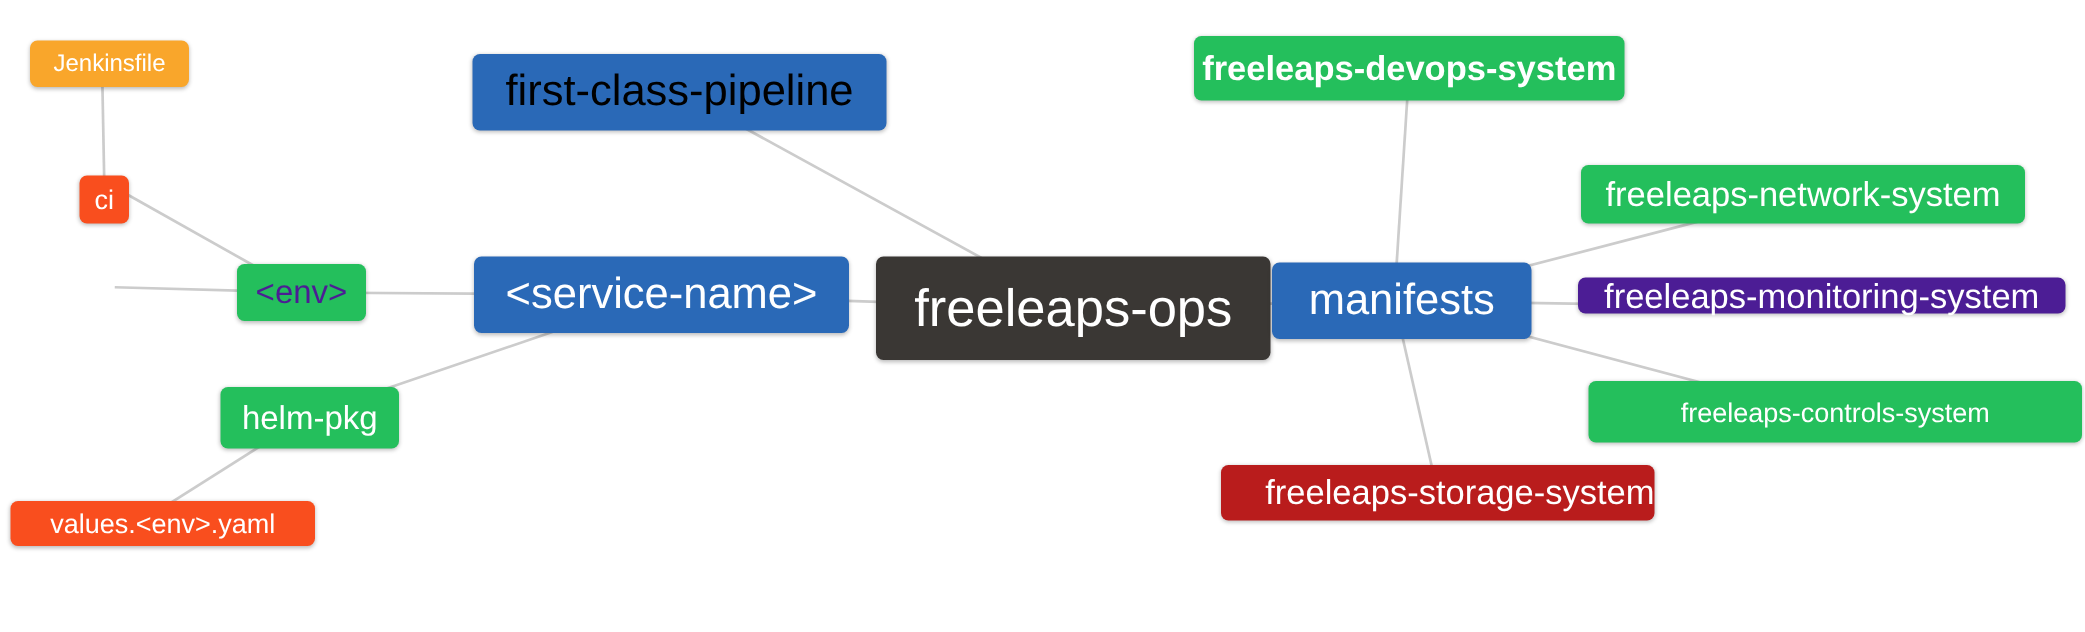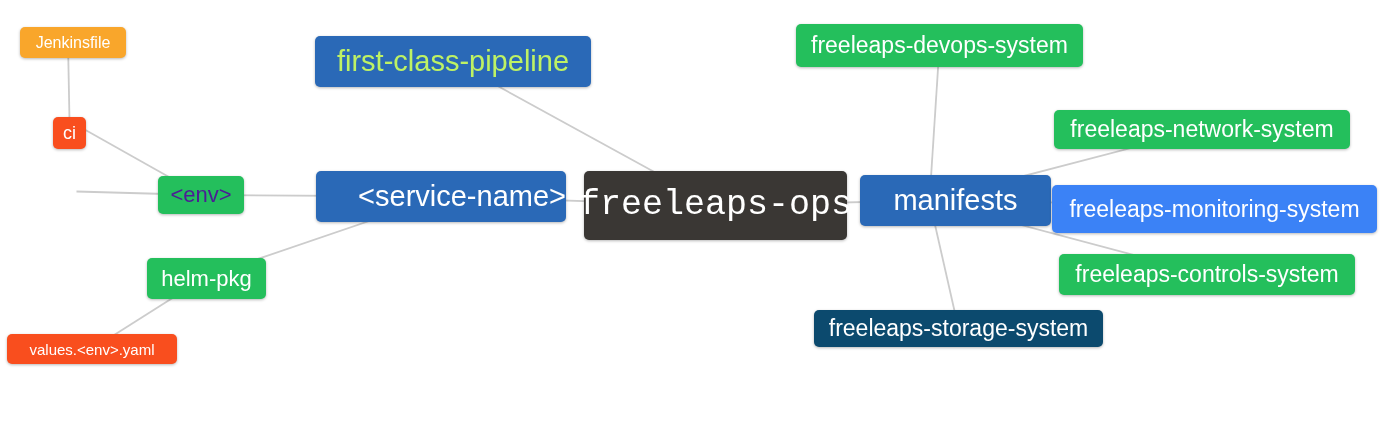--- a/index.html
+++ b/index.html
@@ -62,43 +62,43 @@
     </div>
     <div class="node" style="left: 53px; top: 105px; width: 33px; height: 32px; background: rgb(249, 78, 30); font-size: 18px; color: rgb(255, 255, 255); margin-top: 12px;">
       <span>ci</span>
     </div>
     <div class="node" style="left: 158px; top: 176px; width: 86px; height: 38px; background: rgb(36, 191, 92); font-size: 22px; color: #4c1d95;">
       <span>&lt;env&gt;</span>
     </div>
     <div class="node" style="left: 147px; top: 258px; width: 119px; height: 41px; background: rgb(36, 191, 92); font-size: 22px; color: rgb(255, 255, 255);">
       <span>helm-pkg</span>
     </div>
-    <div class="node" style="left: 7px; top: 334px; width: 170px; height: 30px; background: rgb(249, 78, 30); font-size: 15px; color: rgb(255, 255, 255);">
+    <div class="node" style="left: 7px; top: 334px; width: 203px; height: 30px; background: rgb(249, 78, 30); font-size: 18px; color: rgb(255, 255, 255);">
       <span>values.&lt;env&gt;.yaml</span>
     </div>
-    <div class="node" style="left: 315px; top: 36px; width: 276px; height: 51px; background: rgb(42, 105, 183); font-size: 29px; color: #bef264;">
+    <div class="node" style="left: 315px; top: 36px; width: 276px; height: 51px; background: rgb(42, 105, 183); font-size: 29px; color: #000000;">
       <span>first-class-pipeline</span>
     </div>
-    <div class="node" style="left: 316px; top: 171px; width: 250px; height: 51px; background: rgb(42, 105, 183); font-size: 29px; color: rgb(255, 255, 255); justify-content: flex-end;">
+    <div class="node" style="left: 316px; top: 171px; width: 250px; height: 51px; background: rgb(42, 105, 183); font-size: 29px; color: rgb(255, 255, 255);">
       <span>&lt;service-name&gt;</span>
     </div>
-    <div class="node" style="left: 584px; top: 171px; width: 263px; height: 69px; background: rgb(58, 55, 52); font-size: 35px; color: rgb(255, 255, 255); font-family: Liberation Mono, monospace;">
+    <div class="node" style="left: 584px; top: 171px; width: 263px; height: 69px; background: rgb(58, 55, 52); font-size: 35px; color: rgb(255, 255, 255);">
       <span>freeleaps-ops</span>
     </div>
-    <div class="node" style="left: 848px; top: 175px; width: 191px; height: 51px; background: rgb(42, 105, 183); font-size: 29px; color: rgb(255, 255, 255); margin-left: 12px;">
+    <div class="node" style="left: 848px; top: 175px; width: 173px; height: 51px; background: rgb(42, 105, 183); font-size: 29px; color: rgb(255, 255, 255);">
       <span>manifests</span>
     </div>
-    <div class="node" style="left: 796px; top: 24px; width: 287px; height: 43px; background: rgb(36, 191, 92); font-size: 23px; color: rgb(255, 255, 255);">
+    <div class="node" style="left: 796px; top: 24px; width: 287px; height: 43px; background: rgb(36, 191, 92); font-size: 23px; color: rgb(255, 255, 255); font-weight: bold;">
       <span>freeleaps-devops-system</span>
     </div>
     <div class="node" style="left: 1054px; top: 110px; width: 296px; height: 39px; background: rgb(36, 191, 92); font-size: 23px; color: rgb(255, 255, 255);">
       <span>freeleaps-network-system</span>
     </div>
-    <div class="node" style="left: 1052px; top: 185px; width: 325px; height: 48px; background: #3b82f6; font-size: 23px; color: rgb(255, 255, 255);">
+    <div class="node" style="left: 1052px; top: 185px; width: 325px; height: 24px; background: #4c1d95; font-size: 23px; color: rgb(255, 255, 255);">
       <span>freeleaps-monitoring-system</span>
     </div>
-    <div class="node" style="left: 1059px; top: 254px; width: 296px; height: 41px; background: rgb(36, 191, 92); font-size: 23px; color: rgb(255, 255, 255);">
+    <div class="node" style="left: 1059px; top: 254px; width: 329px; height: 41px; background: rgb(36, 191, 92); font-size: 18px; color: rgb(255, 255, 255);">
       <span>freeleaps-controls-system</span>
     </div>
-    <div class="node" style="left: 814px; top: 310px; width: 289px; height: 37px; background: #0c4a6e; font-size: 23px; color: rgb(255, 255, 255);">
+    <div class="node" style="left: 814px; top: 310px; width: 289px; height: 37px; background: #b91c1c; font-size: 23px; color: rgb(255, 255, 255); justify-content: flex-end;">
       <span>freeleaps-storage-system</span>
     </div>
   </div>
 
 </body></html>

